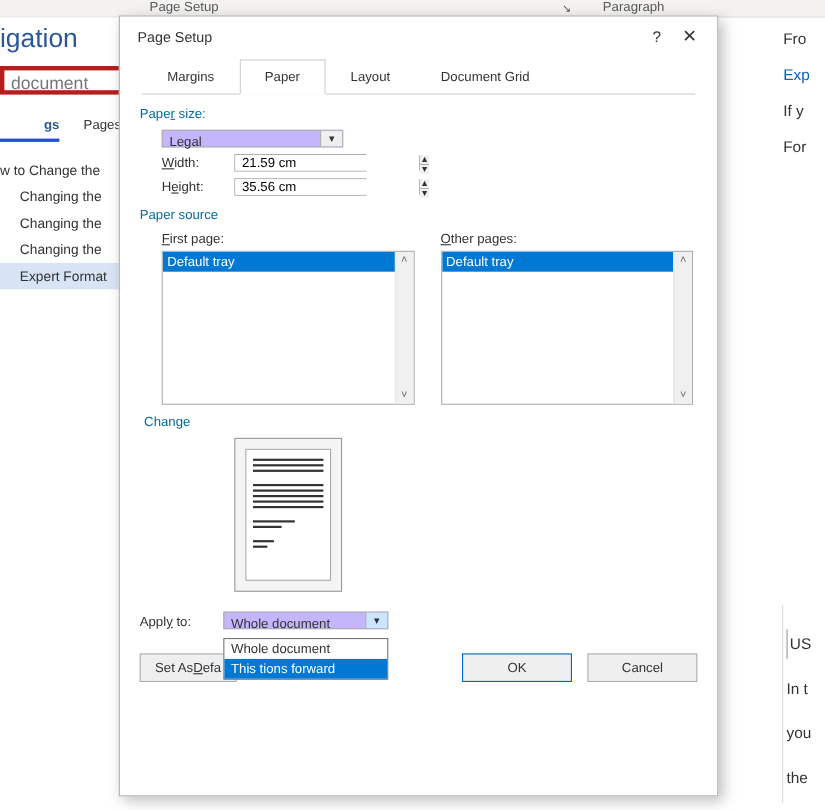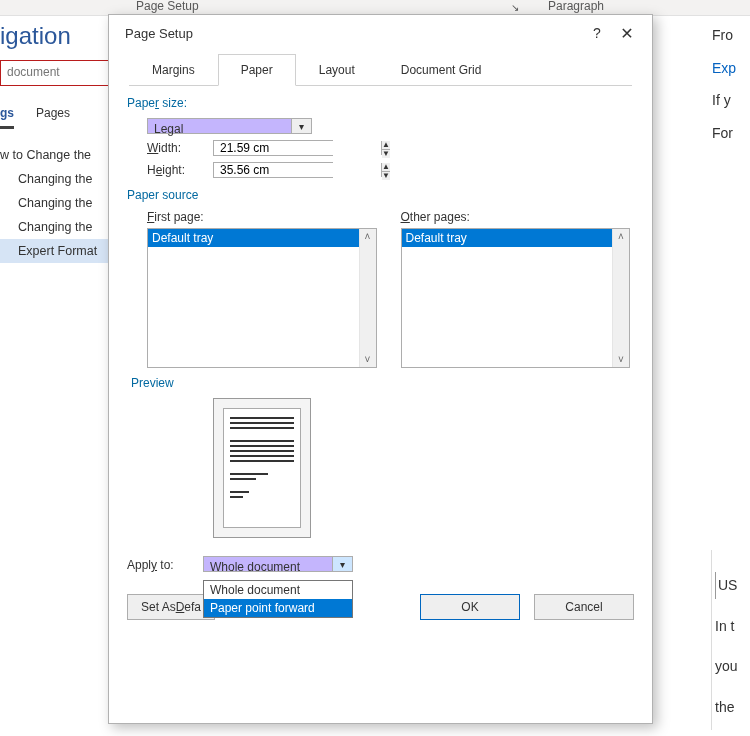--- a/index.html
+++ b/index.html
@@ -28,30 +28,30 @@
 .nav-pane {
   position: absolute;
   left: 0; top: 16px; bottom: 0;
   width: 135px;
   background: #fff;
   padding-top: 6px;
 }
 .nav-title { font-size: 24px; color: #2b579a; margin: 0 0 10px 0; font-weight: 400; }
 .nav-search {
   width: 140px; height: 26px;
-  border: 1px solid #b91c1c;
+  border: 4px solid #b91c1c;
   padding: 4px 6px;
   color: #767676;
   background: #fff;
   margin-bottom: 18px;
-  font-size: 12px;
+  font-size: 16px;
 }
 .nav-tabs { display:flex; gap:22px; margin-bottom:14px; }
 .nav-tab { color:#333; cursor:pointer; padding:2px 0 6px 0; }
-.nav-tab.active { color:#2b579a; border-bottom:3px solid #404040; font-weight:600;}
+.nav-tab.active { color:#2b579a; border-bottom:3px solid #1d4ed8; font-weight:600;padding-left:40px;}
 .nav-items { font-size: 12.5px; color:#333; }
 .nav-item { padding: 5px 4px 5px 0; cursor:pointer; white-space:nowrap; overflow:hidden; }
 .nav-item.indent1 { padding-left: 18px; }
 .nav-item.selected { background:#d6e4f5; }
 .right-col {
   position:absolute; right:0; top:22px; width:38px;
   font-size:14px; color:#333; line-height:1.9;
 }
 .right-col p { margin:0 0 6px 0; white-space:nowrap; }
 .right-link { color:#0563c1; }
@@ -270,21 +270,21 @@
           </div>
           <div class="list-scroll">
               <span>˄</span>
               <span>˅</span>
             </div>
         </div>
       </div>
     </div>
 
     <div class="preview-area">
-      <div class="group-label">Preview</div>
+      <div class="group-label">Change</div>
       <div class="preview-box">
         <div class="preview-page">
           <div class="pl"></div>
             <div class="pl"></div>
             <div class="pl"></div>
           <div style="height:5px"></div>
           <div class="pl"></div>
             <div class="pl"></div>
             <div class="pl"></div>
             <div class="pl"></div>
@@ -301,21 +301,21 @@
 
     <div class="bottom-row">
       <span class="applylbl">Appl<u>y</u> to:</span>
       <div class="apply-combo">
         <div class="combo">
           <div class="combo-val">Whole document</div>
           <div class="combo-btn">▾</div>
         </div>
         <div class="dropdown-pop">
           <div class="dd-item">Whole document</div>
-          <div class="dd-item hi">Paper point forward</div>
+          <div class="dd-item hi">This tions forward</div>
         </div>
       </div>
       <div style="flex:1"></div>
     </div>
 
     <div class="dlg-footer">
       <div class="btn">
         Set As <u>D</u>efa
       </div>
       <div class="spacer"></div>

